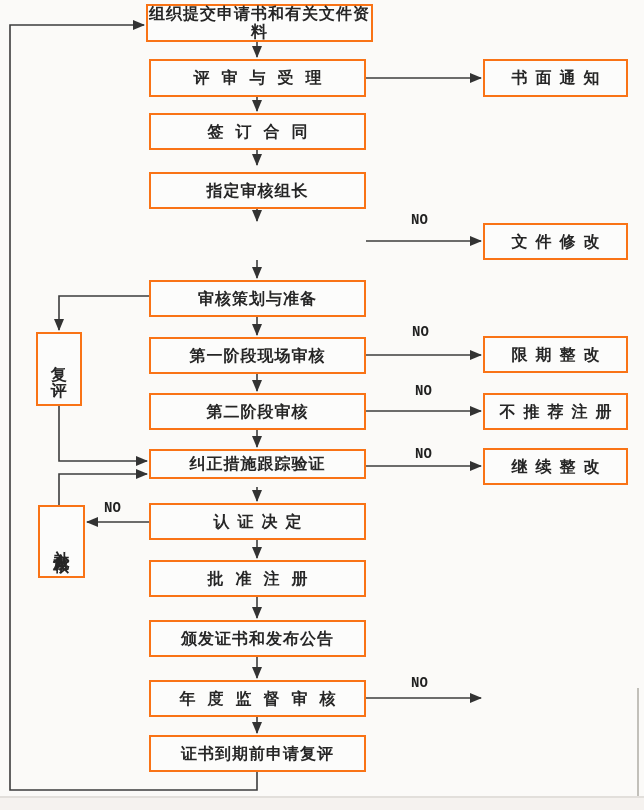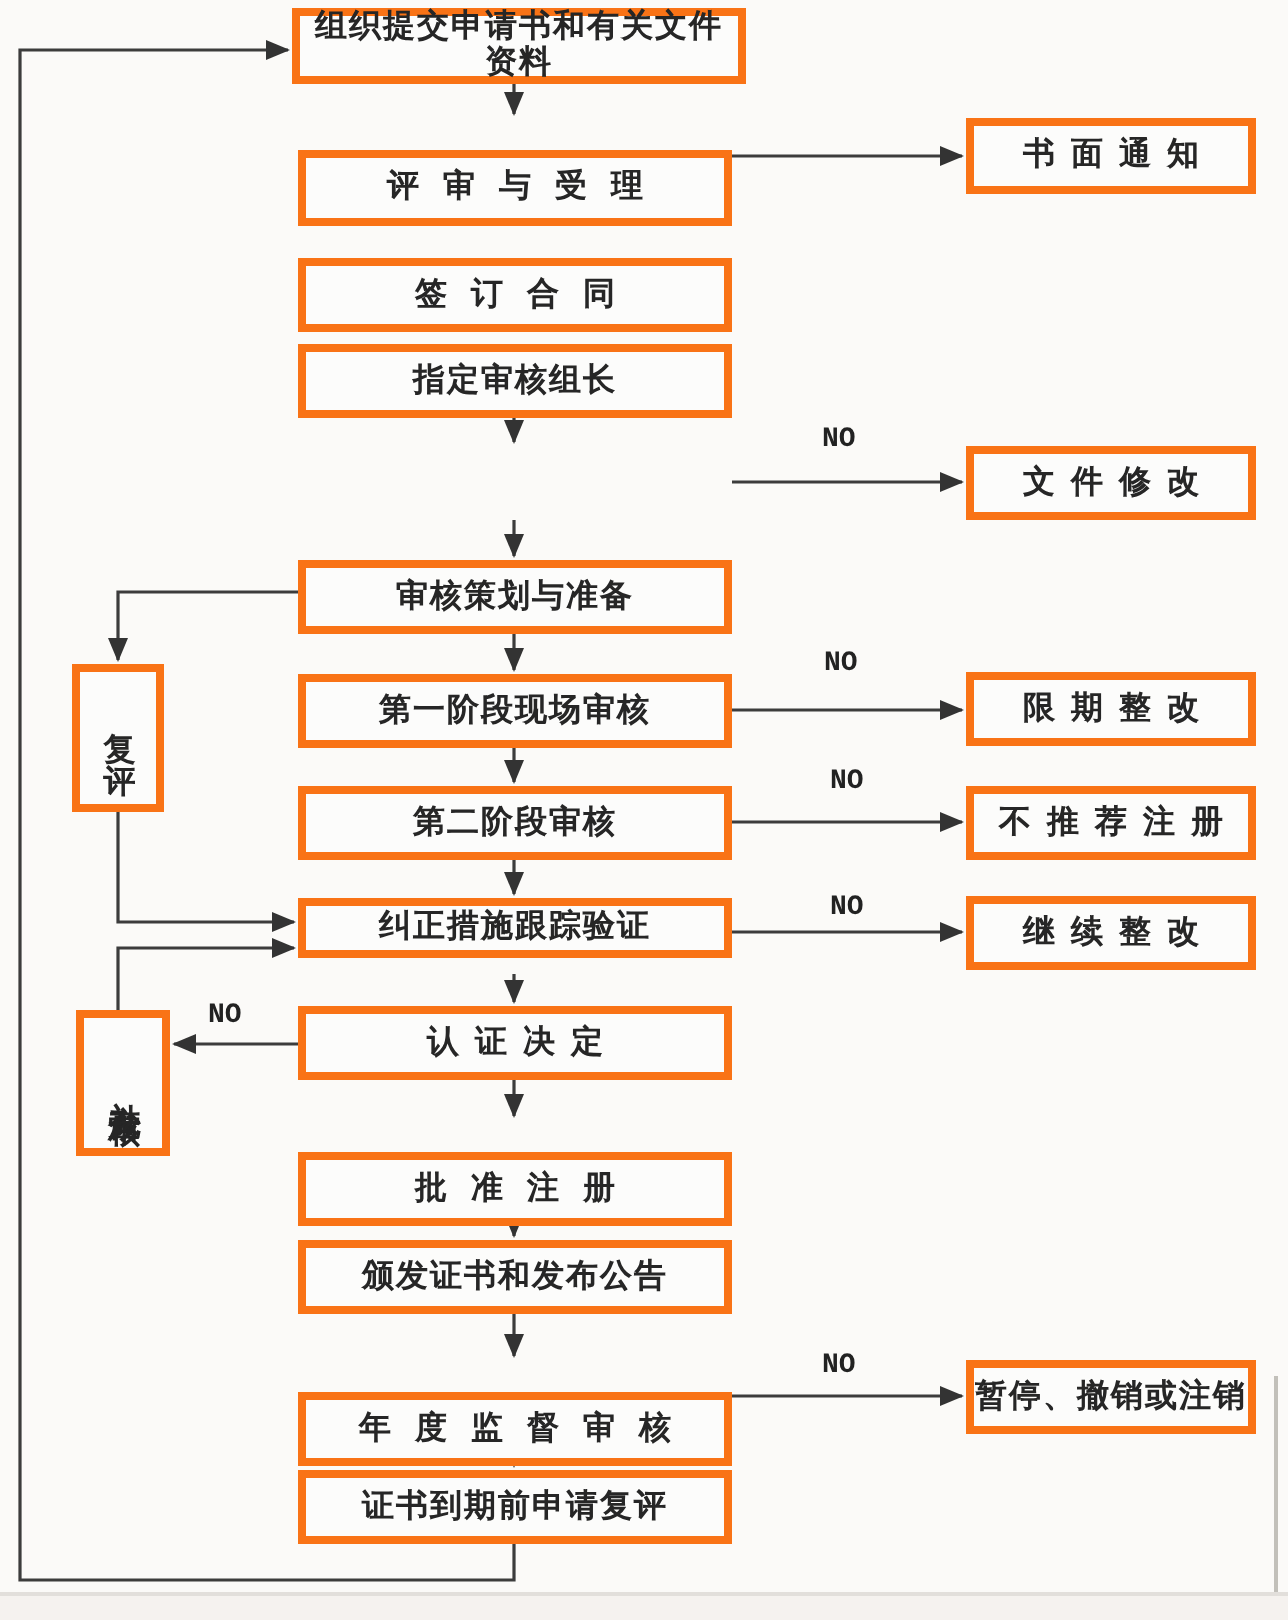--- a/index.html
+++ b/index.html
@@ -4,30 +4,30 @@
 <style>
   html,body{margin:0;padding:0;background:#ffffff;}
   .canvas{
     position:relative;width:644px;height:810px;overflow:hidden;
     background:#fbfaf8;
     font-family:"Liberation Serif","DejaVu Serif",serif;
   }
   .wires{position:absolute;left:0;top:0;}
   .node{
     position:absolute;box-sizing:border-box;
-    border:4px solid #f97316;background:#fcfcfb;
+    border:2px solid #f97316;background:#fcfcfb;
     display:flex;align-items:center;justify-content:center;
     font-weight:bold;font-size:16px;color:#262626;
     text-align:center;line-height:1.1;
   }
   .main{left:149px;width:217px;height:37px;}
   .side{left:483px;width:145px;height:37px;}
   .t{letter-spacing:1px;}
   .m{letter-spacing:8px;padding-left:8px;}
-  .w{letter-spacing:12px;padding-left:12px;margin-top:16px;}
+  .w{letter-spacing:12px;padding-left:12px;}
   .vnode{
     writing-mode:vertical-lr;text-orientation:upright;
     justify-content:center;
   }
   .no-label{
     position:absolute;
     font-family:"Liberation Mono","DejaVu Sans Mono",monospace;
     font-weight:bold;font-size:14px;color:#222;
   }
   .scan-edge{position:absolute;}
@@ -85,21 +85,20 @@
   <div class="node main w" style="top:560px">批准注册</div>
   <div class="node main t" style="top:620px">颁发证书和发布公告</div>
   <div class="node main w" style="top:680px">年度监督审核</div>
   <div class="node main t" style="top:735px">证书到期前申请复评</div>
 
   <div class="node side m" style="top:59px;height:38px">书面通知</div>
   <div class="node side m" style="top:223px">文件修改</div>
   <div class="node side m" style="top:336px">限期整改</div>
   <div class="node side m" style="top:393px">不推荐注册</div>
   <div class="node side m" style="top:448px">继续整改</div>
-  <div class="node side t" style="top:680px">暂停、撤销或注销</div>
 
   <div class="node vnode" style="left:36px;top:332px;width:46px;height:74px;letter-spacing:16px">复评</div>
   <div class="node vnode" style="left:38px;top:505px;width:47px;height:73px;letter-spacing:2px">补充审核</div>
 
   <span class="no-label" style="left:411px;top:212px">NO</span>
   <span class="no-label" style="left:412px;top:324px">NO</span>
   <span class="no-label" style="left:415px;top:383px">NO</span>
   <span class="no-label" style="left:415px;top:446px">NO</span>
   <span class="no-label" style="left:104px;top:500px">NO</span>
   <span class="no-label" style="left:411px;top:675px">NO</span>

